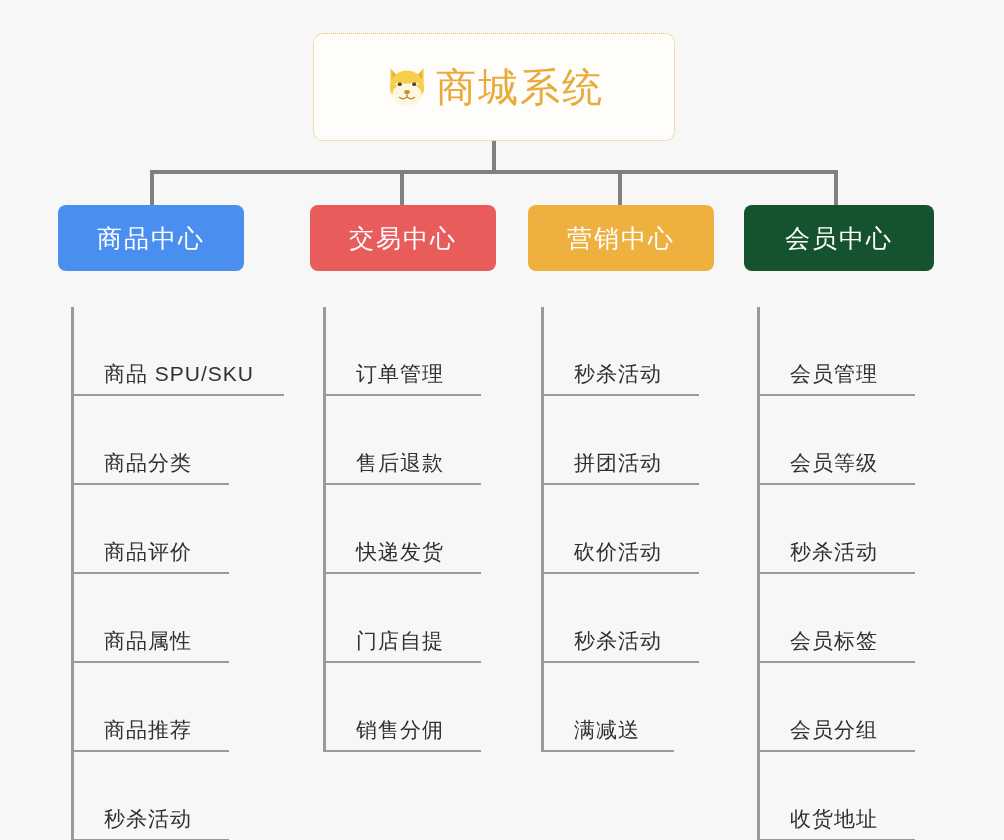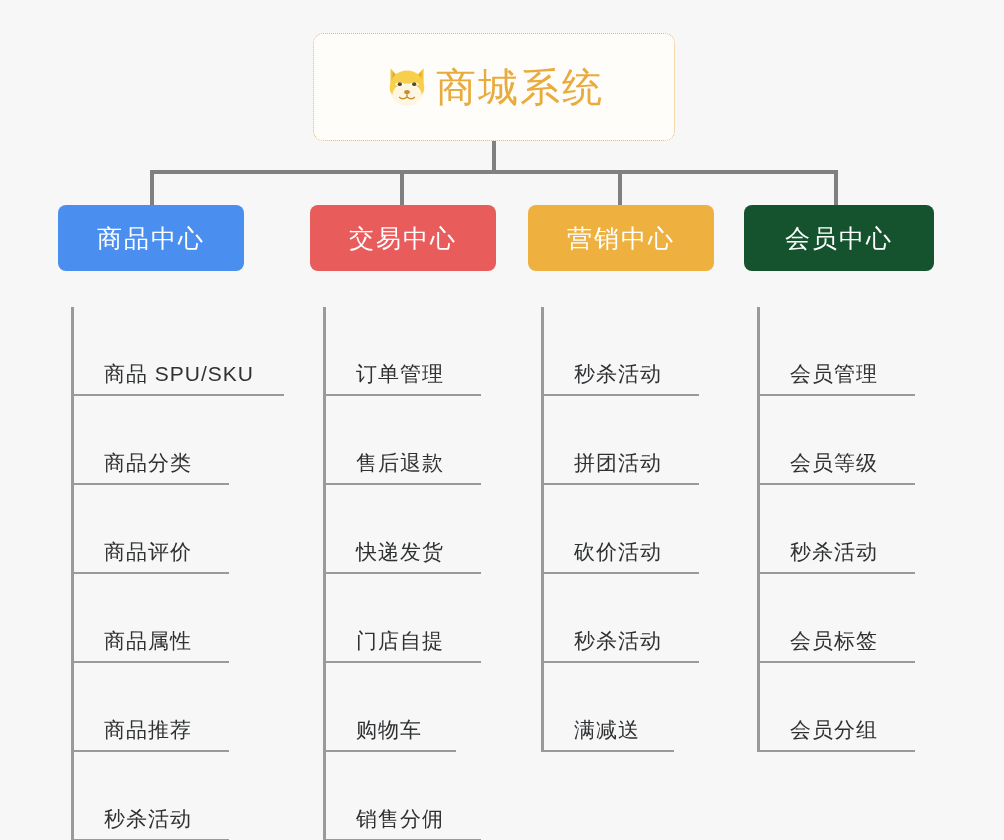--- a/index.html
+++ b/index.html
@@ -222,24 +222,20 @@
           <span class="item-rule"></span>
         </div>
         <div class="item w-4">
           <span class="item-label">快递发货</span>
           <span class="item-rule"></span>
         </div>
         <div class="item w-4">
           <span class="item-label">门店自提</span>
           <span class="item-rule"></span>
         </div>
-        <div class="item w-3">
-          <span class="item-label">购物车</span>
-          <span class="item-rule"></span>
-        </div>
         <div class="item w-4">
           <span class="item-label">销售分佣</span>
           <span class="item-rule"></span>
         </div>
       </div>
     </div>
 
     <div class="column col-2">
       <div class="col-header">营销中心</div>
       <div class="col-items">
@@ -282,17 +278,21 @@
           <span class="item-rule"></span>
         </div>
         <div class="item w-4">
           <span class="item-label">会员标签</span>
           <span class="item-rule"></span>
         </div>
         <div class="item w-4">
           <span class="item-label">会员分组</span>
           <span class="item-rule"></span>
         </div>
+        <div class="item w-4">
+          <span class="item-label">收货地址</span>
+          <span class="item-rule"></span>
+        </div>
       </div>
     </div>
 
   </div>
 </div>
 
 </body></html>

